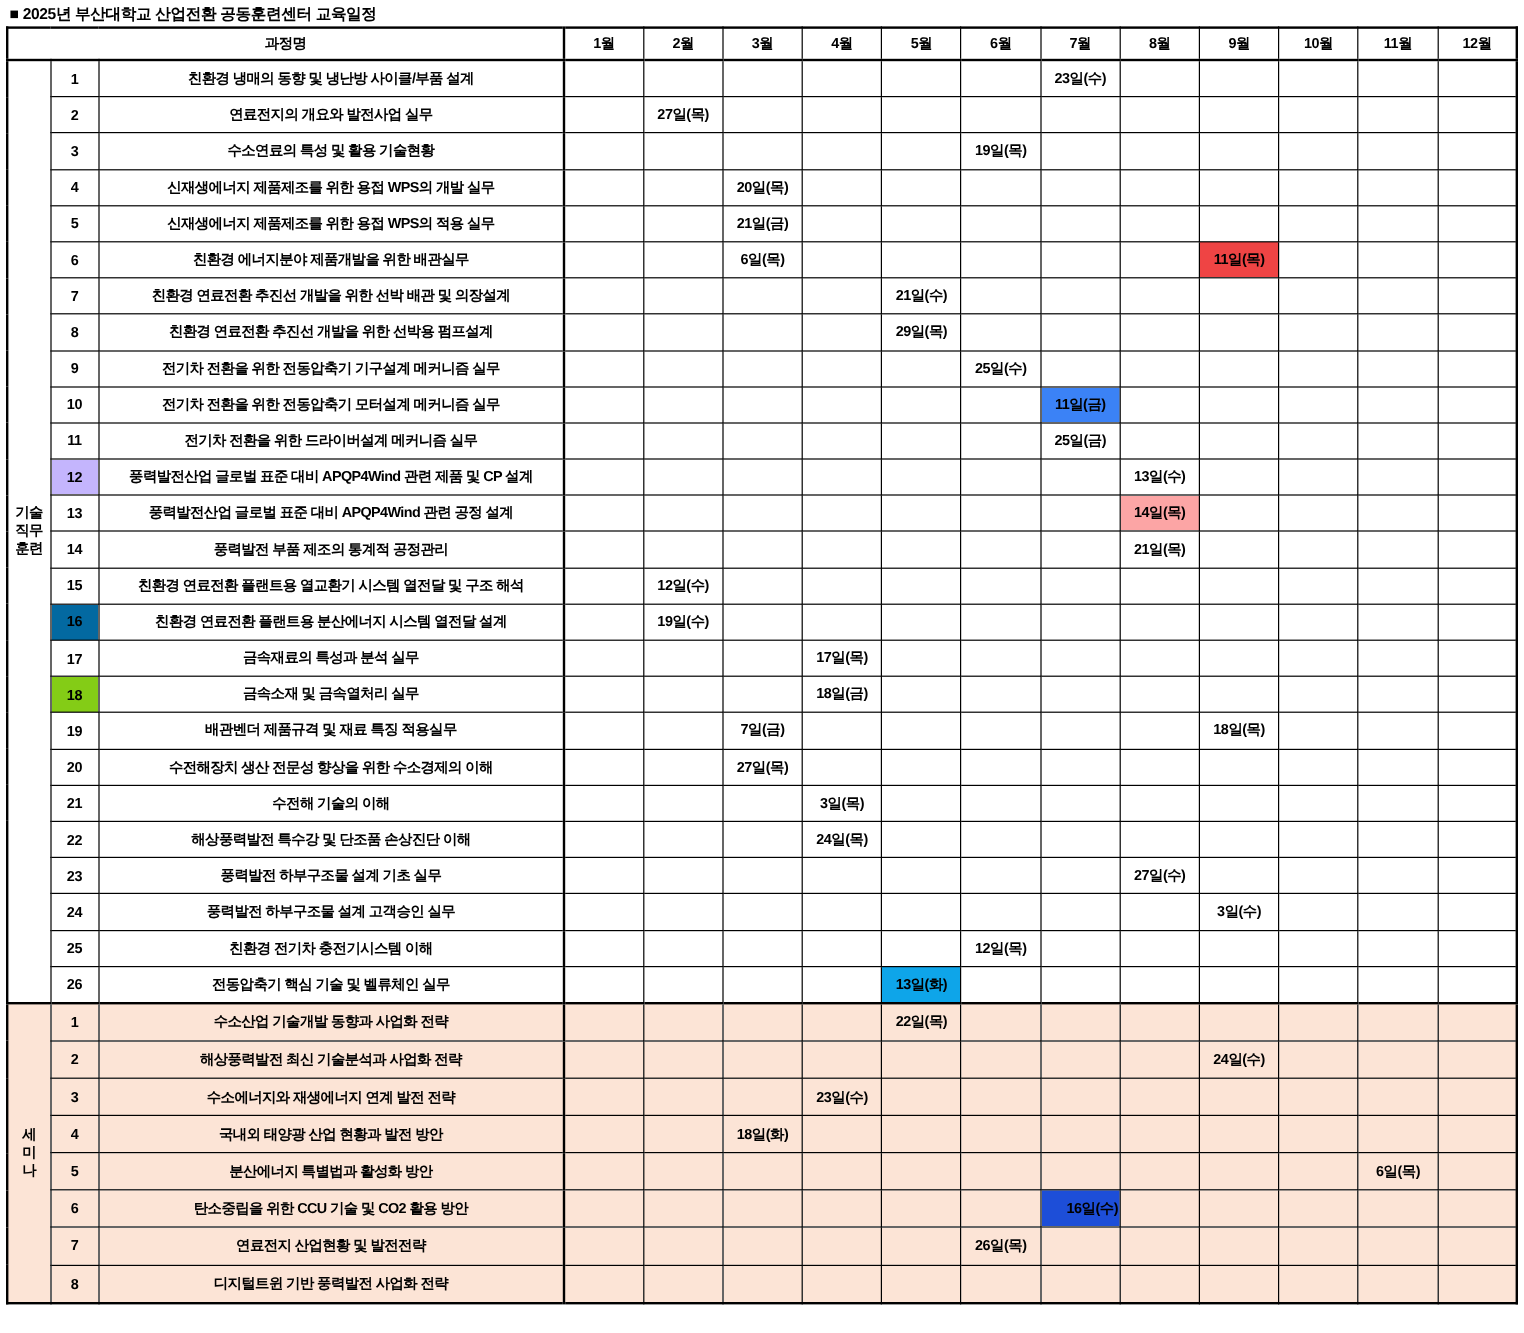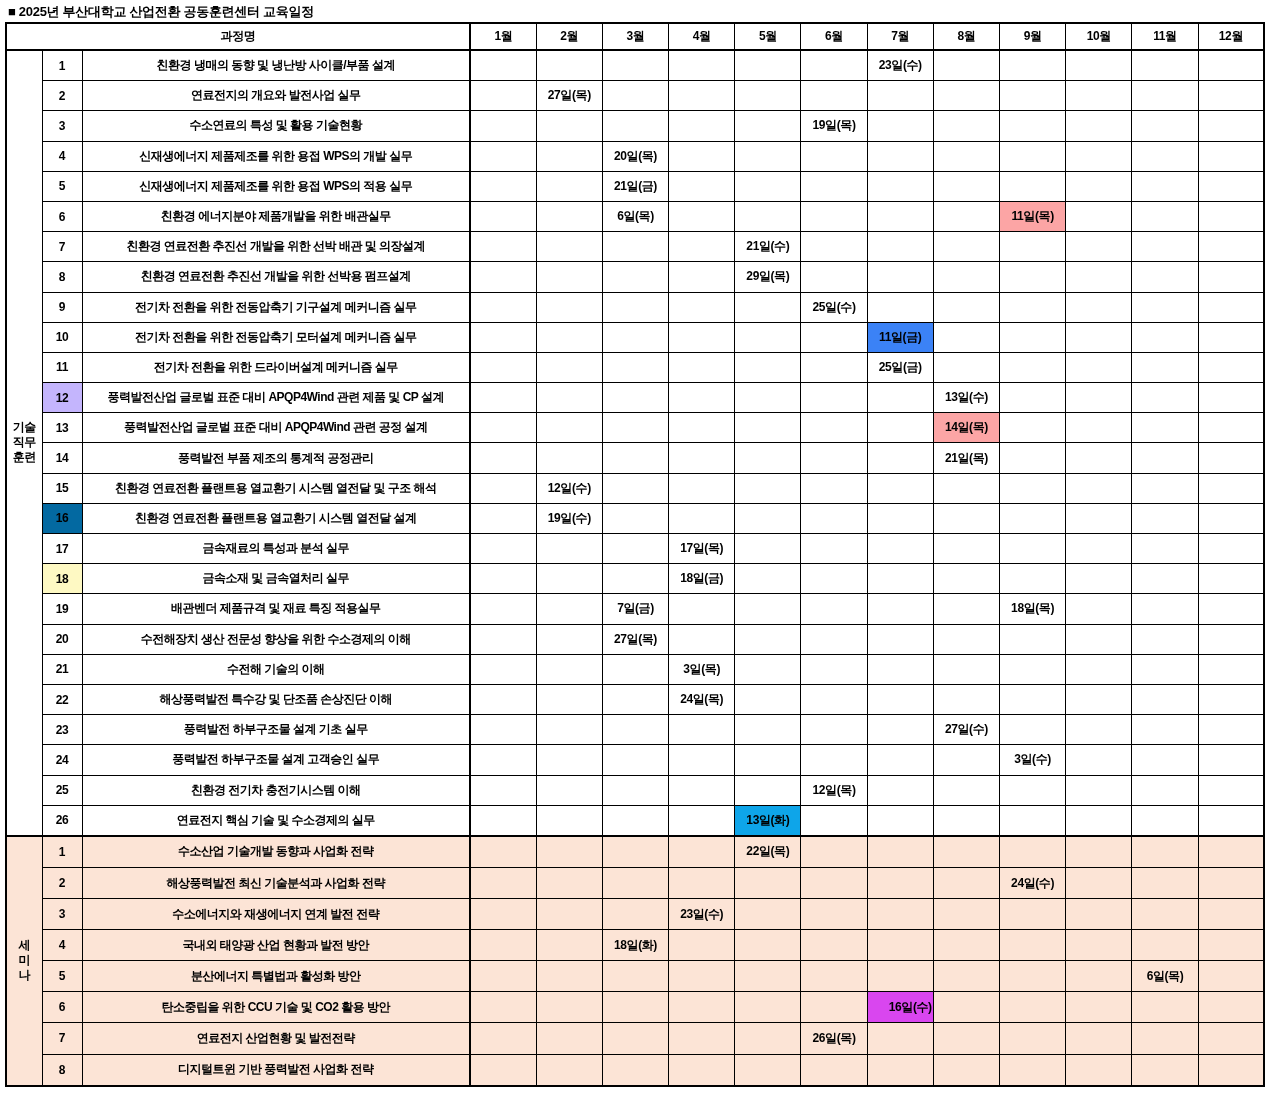--- a/index.html
+++ b/index.html
@@ -179,21 +179,21 @@
         <td style="background-color: rgb(255, 255, 255);">6</td>
         <td class="course" style="background-color: rgb(255, 255, 255);">친환경 에너지분야 제품개발을 위한 배관실무</td>
         <td class="month-first" style="background-color: rgb(255, 255, 255);"></td>
         <td style="background-color: rgb(255, 255, 255);"></td>
         <td style="background-color: rgb(255, 255, 255);">6일(목)</td>
         <td style="background-color: rgb(255, 255, 255);"></td>
         <td style="background-color: rgb(255, 255, 255);"></td>
         <td style="background-color: rgb(255, 255, 255);"></td>
         <td style="background-color: rgb(255, 255, 255);"></td>
         <td style="background-color: rgb(255, 255, 255);"></td>
-        <td style="background-color: #fca5a5;">11일(목)</td>
+        <td style="background-color: #ef4444;">11일(목)</td>
         <td style="background-color: rgb(255, 255, 255);"></td>
         <td style="background-color: rgb(255, 255, 255);"></td>
         <td style="background-color: rgb(255, 255, 255);"></td>
       </tr>
       <tr>
         <td style="background-color: rgb(255, 255, 255);">7</td>
         <td class="course" style="background-color: rgb(255, 255, 255);">친환경 연료전환 추진선 개발을 위한 선박 배관 및 의장설계</td>
         <td class="month-first" style="background-color: rgb(255, 255, 255);"></td>
         <td style="background-color: rgb(255, 255, 255);"></td>
         <td style="background-color: rgb(255, 255, 255);"></td>
@@ -330,21 +330,21 @@
         <td style="background-color: rgb(255, 255, 255);"></td>
         <td style="background-color: rgb(255, 255, 255);"></td>
         <td style="background-color: rgb(255, 255, 255);"></td>
         <td style="background-color: rgb(255, 255, 255);"></td>
         <td style="background-color: rgb(255, 255, 255);"></td>
         <td style="background-color: rgb(255, 255, 255);"></td>
         <td style="background-color: rgb(255, 255, 255);"></td>
       </tr>
       <tr>
         <td style="background-color: #0369a1;">16</td>
-        <td class="course" style="background-color: rgb(255, 255, 255);">친환경 연료전환 플랜트용 열교환기 시스템 열전달 설계</td>
+        <td class="course" style="background-color: rgb(255, 255, 255);">친환경 연료전환 플랜트용 분산에너지 시스템 열전달 설계</td>
         <td class="month-first" style="background-color: rgb(255, 255, 255);"></td>
         <td style="background-color: rgb(255, 255, 255);">19일(수)</td>
         <td style="background-color: rgb(255, 255, 255);"></td>
         <td style="background-color: rgb(255, 255, 255);"></td>
         <td style="background-color: rgb(255, 255, 255);"></td>
         <td style="background-color: rgb(255, 255, 255);"></td>
         <td style="background-color: rgb(255, 255, 255);"></td>
         <td style="background-color: rgb(255, 255, 255);"></td>
         <td style="background-color: rgb(255, 255, 255);"></td>
         <td style="background-color: rgb(255, 255, 255);"></td>
@@ -361,21 +361,21 @@
         <td style="background-color: rgb(255, 255, 255);"></td>
         <td style="background-color: rgb(255, 255, 255);"></td>
         <td style="background-color: rgb(255, 255, 255);"></td>
         <td style="background-color: rgb(255, 255, 255);"></td>
         <td style="background-color: rgb(255, 255, 255);"></td>
         <td style="background-color: rgb(255, 255, 255);"></td>
         <td style="background-color: rgb(255, 255, 255);"></td>
         <td style="background-color: rgb(255, 255, 255);"></td>
       </tr>
       <tr>
-        <td style="background-color: #fef9c3;">18</td>
+        <td style="background-color: #84cc16;">18</td>
         <td class="course" style="background-color: rgb(255, 255, 255);">금속소재 및 금속열처리 실무</td>
         <td class="month-first" style="background-color: rgb(255, 255, 255);"></td>
         <td style="background-color: rgb(255, 255, 255);"></td>
         <td style="background-color: rgb(255, 255, 255);"></td>
         <td style="background-color: rgb(255, 255, 255);">18일(금)</td>
         <td style="background-color: rgb(255, 255, 255);"></td>
         <td style="background-color: rgb(255, 255, 255);"></td>
         <td style="background-color: rgb(255, 255, 255);"></td>
         <td style="background-color: rgb(255, 255, 255);"></td>
         <td style="background-color: rgb(255, 255, 255);"></td>
@@ -490,21 +490,21 @@
         <td style="background-color: rgb(255, 255, 255);">12일(목)</td>
         <td style="background-color: rgb(255, 255, 255);"></td>
         <td style="background-color: rgb(255, 255, 255);"></td>
         <td style="background-color: rgb(255, 255, 255);"></td>
         <td style="background-color: rgb(255, 255, 255);"></td>
         <td style="background-color: rgb(255, 255, 255);"></td>
         <td style="background-color: rgb(255, 255, 255);"></td>
       </tr>
       <tr>
         <td style="background-color: rgb(255, 255, 255);">26</td>
-        <td class="course" style="background-color: rgb(255, 255, 255);">연료전지 핵심 기술 및 수소경제의 실무</td>
+        <td class="course" style="background-color: rgb(255, 255, 255);">전동압축기 핵심 기술 및 벨류체인 실무</td>
         <td class="month-first" style="background-color: rgb(255, 255, 255);"></td>
         <td style="background-color: rgb(255, 255, 255);"></td>
         <td style="background-color: rgb(255, 255, 255);"></td>
         <td style="background-color: rgb(255, 255, 255);"></td>
         <td style="background-color: #0ea5e9;">13일(화)</td>
         <td style="background-color: rgb(255, 255, 255);"></td>
         <td style="background-color: rgb(255, 255, 255);"></td>
         <td style="background-color: rgb(255, 255, 255);"></td>
         <td style="background-color: rgb(255, 255, 255);"></td>
         <td style="background-color: rgb(255, 255, 255);"></td>
@@ -596,21 +596,21 @@
       </tr>
       <tr class="sec2">
         <td style="background-color: rgb(252, 228, 214);">6</td>
         <td class="course" style="background-color: rgb(252, 228, 214);">탄소중립을 위한 CCU 기술 및 CO2 활용 방안</td>
         <td class="month-first" style="background-color: rgb(252, 228, 214);"></td>
         <td style="background-color: rgb(252, 228, 214);"></td>
         <td style="background-color: rgb(252, 228, 214);"></td>
         <td style="background-color: rgb(252, 228, 214);"></td>
         <td style="background-color: rgb(252, 228, 214);"></td>
         <td style="background-color: rgb(252, 228, 214);"></td>
-        <td style="background-color: #d946ef; padding-left: 20px;">16일(수)</td>
+        <td style="background-color: #1d4ed8; padding-left: 20px;">16일(수)</td>
         <td style="background-color: rgb(252, 228, 214);"></td>
         <td style="background-color: rgb(252, 228, 214);"></td>
         <td style="background-color: rgb(252, 228, 214);"></td>
         <td style="background-color: rgb(252, 228, 214);"></td>
         <td style="background-color: rgb(252, 228, 214);"></td>
       </tr>
       <tr class="sec2">
         <td style="background-color: rgb(252, 228, 214);">7</td>
         <td class="course" style="background-color: rgb(252, 228, 214);">연료전지 산업현황 및 발전전략</td>
         <td class="month-first" style="background-color: rgb(252, 228, 214);"></td>

